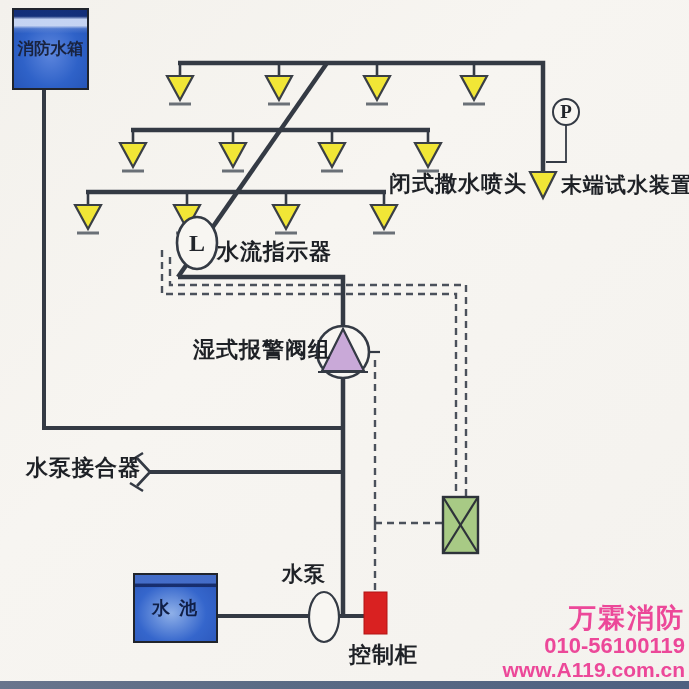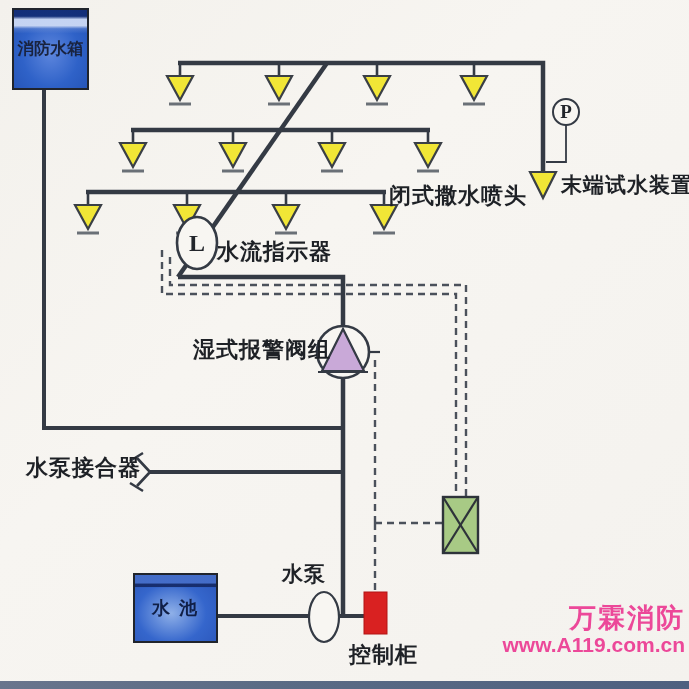--- a/index.html
+++ b/index.html
@@ -122,27 +122,28 @@
   <div class="tank">
     <span class="lbl-in">消防水箱</span>
   </div>
   <div class="pool">
     <span class="lbl-in">水 池</span>
   </div>
 
   <div class="letter" style="left:553px;top:99px;width:26px;height:26px;font-size:19px;">P</div>
   <div class="letter" style="left:184px;top:228px;width:26px;height:30px;font-size:24px;">L</div>
 
-  <div class="lbl" style="left:389px;top:172px;font-size:22px;margin-top:12px;">闭式撒水喷头</div>
+  <div class="lbl" style="left:389px;top:172px;font-size:22px;">闭式撒水喷头</div>
   <div class="lbl" style="left:561px;top:173px;font-size:21px;">末端试水装置</div>
   <div class="lbl" style="left:193px;top:338px;font-size:22px;">湿式报警阀组</div>
   <div class="lbl" style="left:217px;top:240px;font-size:22px;">水流指示器</div>
   <div class="lbl" style="left:26px;top:456px;font-size:22px;">水泵接合器</div>
   <div class="lbl" style="left:282px;top:562px;font-size:21px;">水泵</div>
   <div class="lbl" style="left:349px;top:643px;font-size:22px;">控制柜</div>
 
   <div class="brand">
     <div class="b1">万霖消防</div>
+    <div class="b2">010-56100119</div>
     <div class="b3">www.A119.com.cn</div>
   </div>
 
   <div class="bottom-strip"></div>
 </div>
 
 </body></html>

